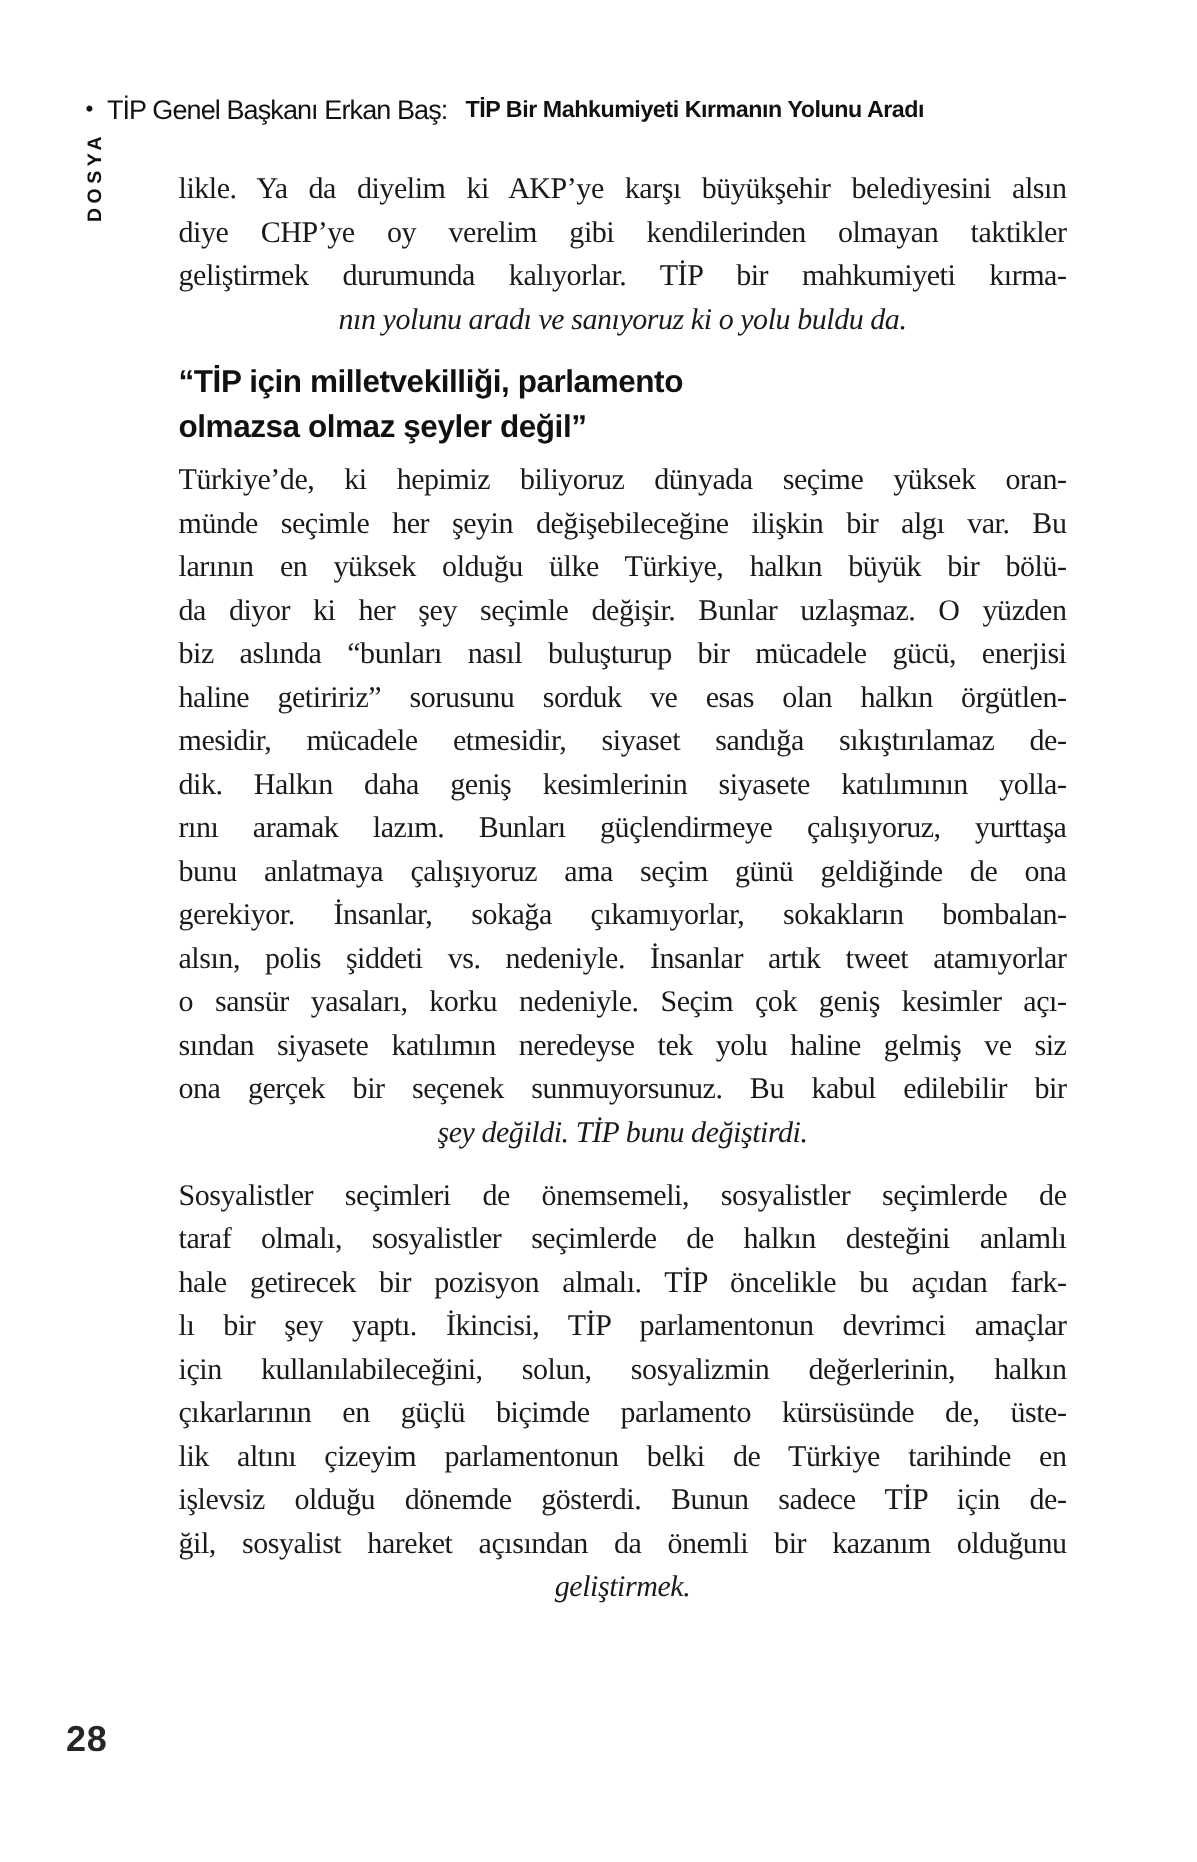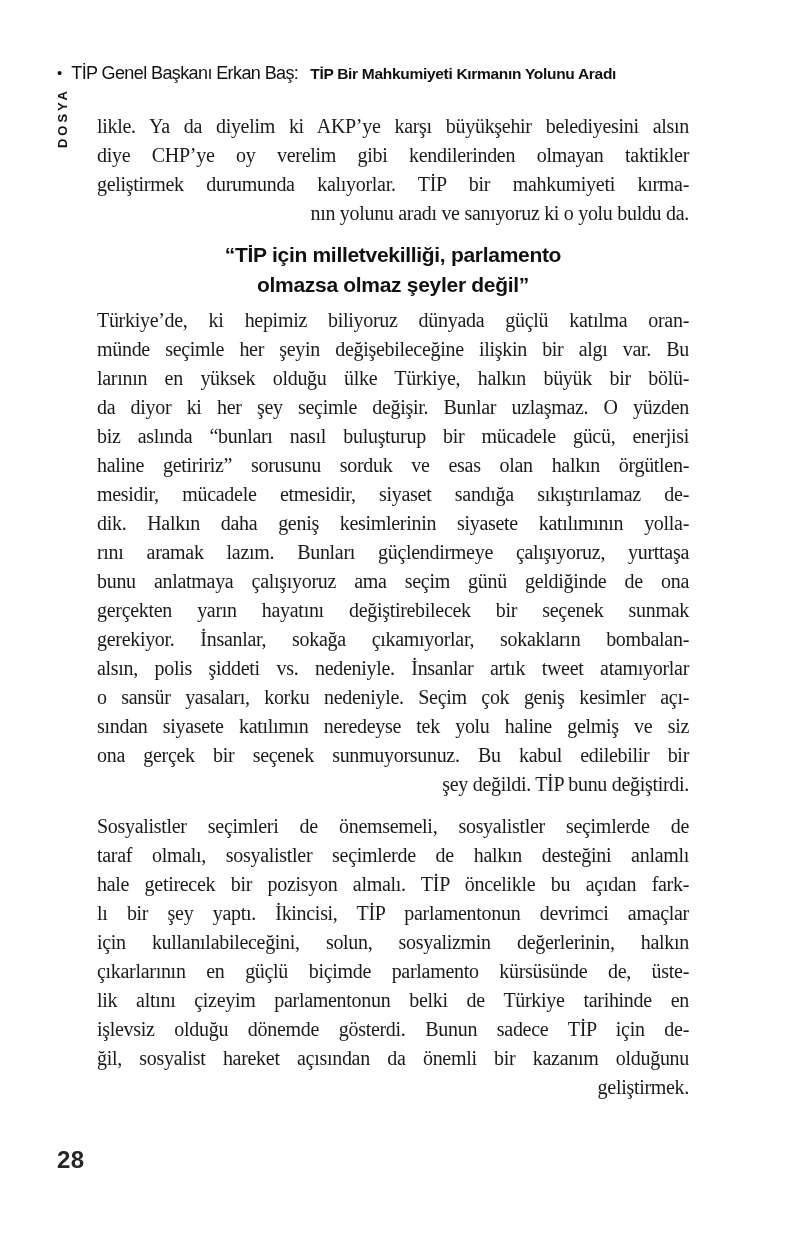--- a/index.html
+++ b/index.html
@@ -19,36 +19,36 @@
   
   .dosya {
     position:absolute; left:55px; top:88px;
     writing-mode:vertical-rl; transform:rotate(180deg);
     font-family:"Liberation Sans", sans-serif; font-weight:bold;
     font-size:13px; letter-spacing:3px; color:#111111;
   }
 
   
   .body-col {
-    position:absolute; left:97px; top:112px; width:592px;
+    position:absolute; left:119px; top:112px; width:592px;
     font-size:20px; line-height:29px; letter-spacing:-0.3px;
   }
   .jl { text-align:justify; text-align-last:justify; }
-  .ll { text-align:right; }
-  .hl { text-align:center; }
+  .ll { text-align:center;font-style:italic; }
+  .hl { text-align:left; }
   .subhead {
     margin-top:12px; font-family:"Liberation Sans", sans-serif; font-weight:bold;
     font-size:21px; line-height:30px; letter-spacing:-0.3px; color:#111111;
   }
   .p2 { margin-top:6px; }
   .p3 { margin-top:13px; }
 
   
   .page-num {
-    position:absolute; left:57px; top:1146px;
+    position:absolute; left:44px; top:1146px;
     font-family:"Liberation Sans", sans-serif; font-weight:bold;
     font-size:24px; color:#262626; letter-spacing:0.5px;
   }
 </style>
 </head>
 <body>
 
 <div class="page">
 
   <div class="runhead">
@@ -66,31 +66,30 @@
         <div class="jl">geliştirmek durumunda kalıyorlar. TİP bir mahkumiyeti kırma-</div>
         <div class="ll">nın yolunu aradı ve sanıyoruz ki o yolu buldu da.</div>
       </div>
 
     <div class="subhead">
         <div class="hl">“TİP için milletvekilliği, parlamento</div>
         <div class="hl">olmazsa olmaz şeyler değil”</div>
       </div>
 
     <div class="para p2">
-        <div class="jl">Türkiye’de, ki hepimiz biliyoruz dünyada güçlü katılma oran-</div>
+        <div class="jl">Türkiye’de, ki hepimiz biliyoruz dünyada seçime yüksek oran-</div>
         <div class="jl">münde seçimle her şeyin değişebileceğine ilişkin bir algı var. Bu</div>
         <div class="jl">larının en yüksek olduğu ülke Türkiye, halkın büyük bir bölü-</div>
         <div class="jl">da diyor ki her şey seçimle değişir. Bunlar uzlaşmaz. O yüzden</div>
         <div class="jl">biz aslında “bunları nasıl buluşturup bir mücadele gücü, enerjisi</div>
         <div class="jl">haline getiririz” sorusunu sorduk ve esas olan halkın örgütlen-</div>
         <div class="jl">mesidir, mücadele etmesidir, siyaset sandığa sıkıştırılamaz de-</div>
         <div class="jl">dik. Halkın daha geniş kesimlerinin siyasete katılımının yolla-</div>
         <div class="jl">rını aramak lazım. Bunları güçlendirmeye çalışıyoruz, yurttaşa</div>
         <div class="jl">bunu anlatmaya çalışıyoruz ama seçim günü geldiğinde de ona</div>
-        <div class="jl">gerçekten yarın hayatını değiştirebilecek bir seçenek sunmak</div>
         <div class="jl">gerekiyor. İnsanlar, sokağa çıkamıyorlar, sokakların bombalan-</div>
         <div class="jl">alsın, polis şiddeti vs. nedeniyle. İnsanlar artık tweet atamıyorlar</div>
         <div class="jl">o sansür yasaları, korku nedeniyle. Seçim çok geniş kesimler açı-</div>
         <div class="jl">sından siyasete katılımın neredeyse tek yolu haline gelmiş ve siz</div>
         <div class="jl">ona gerçek bir seçenek sunmuyorsunuz. Bu kabul edilebilir bir</div>
         <div class="ll">şey değildi. TİP bunu değiştirdi.</div>
       </div>
 
     <div class="para p3">
         <div class="jl">Sosyalistler seçimleri de önemsemeli, sosyalistler seçimlerde de</div>

